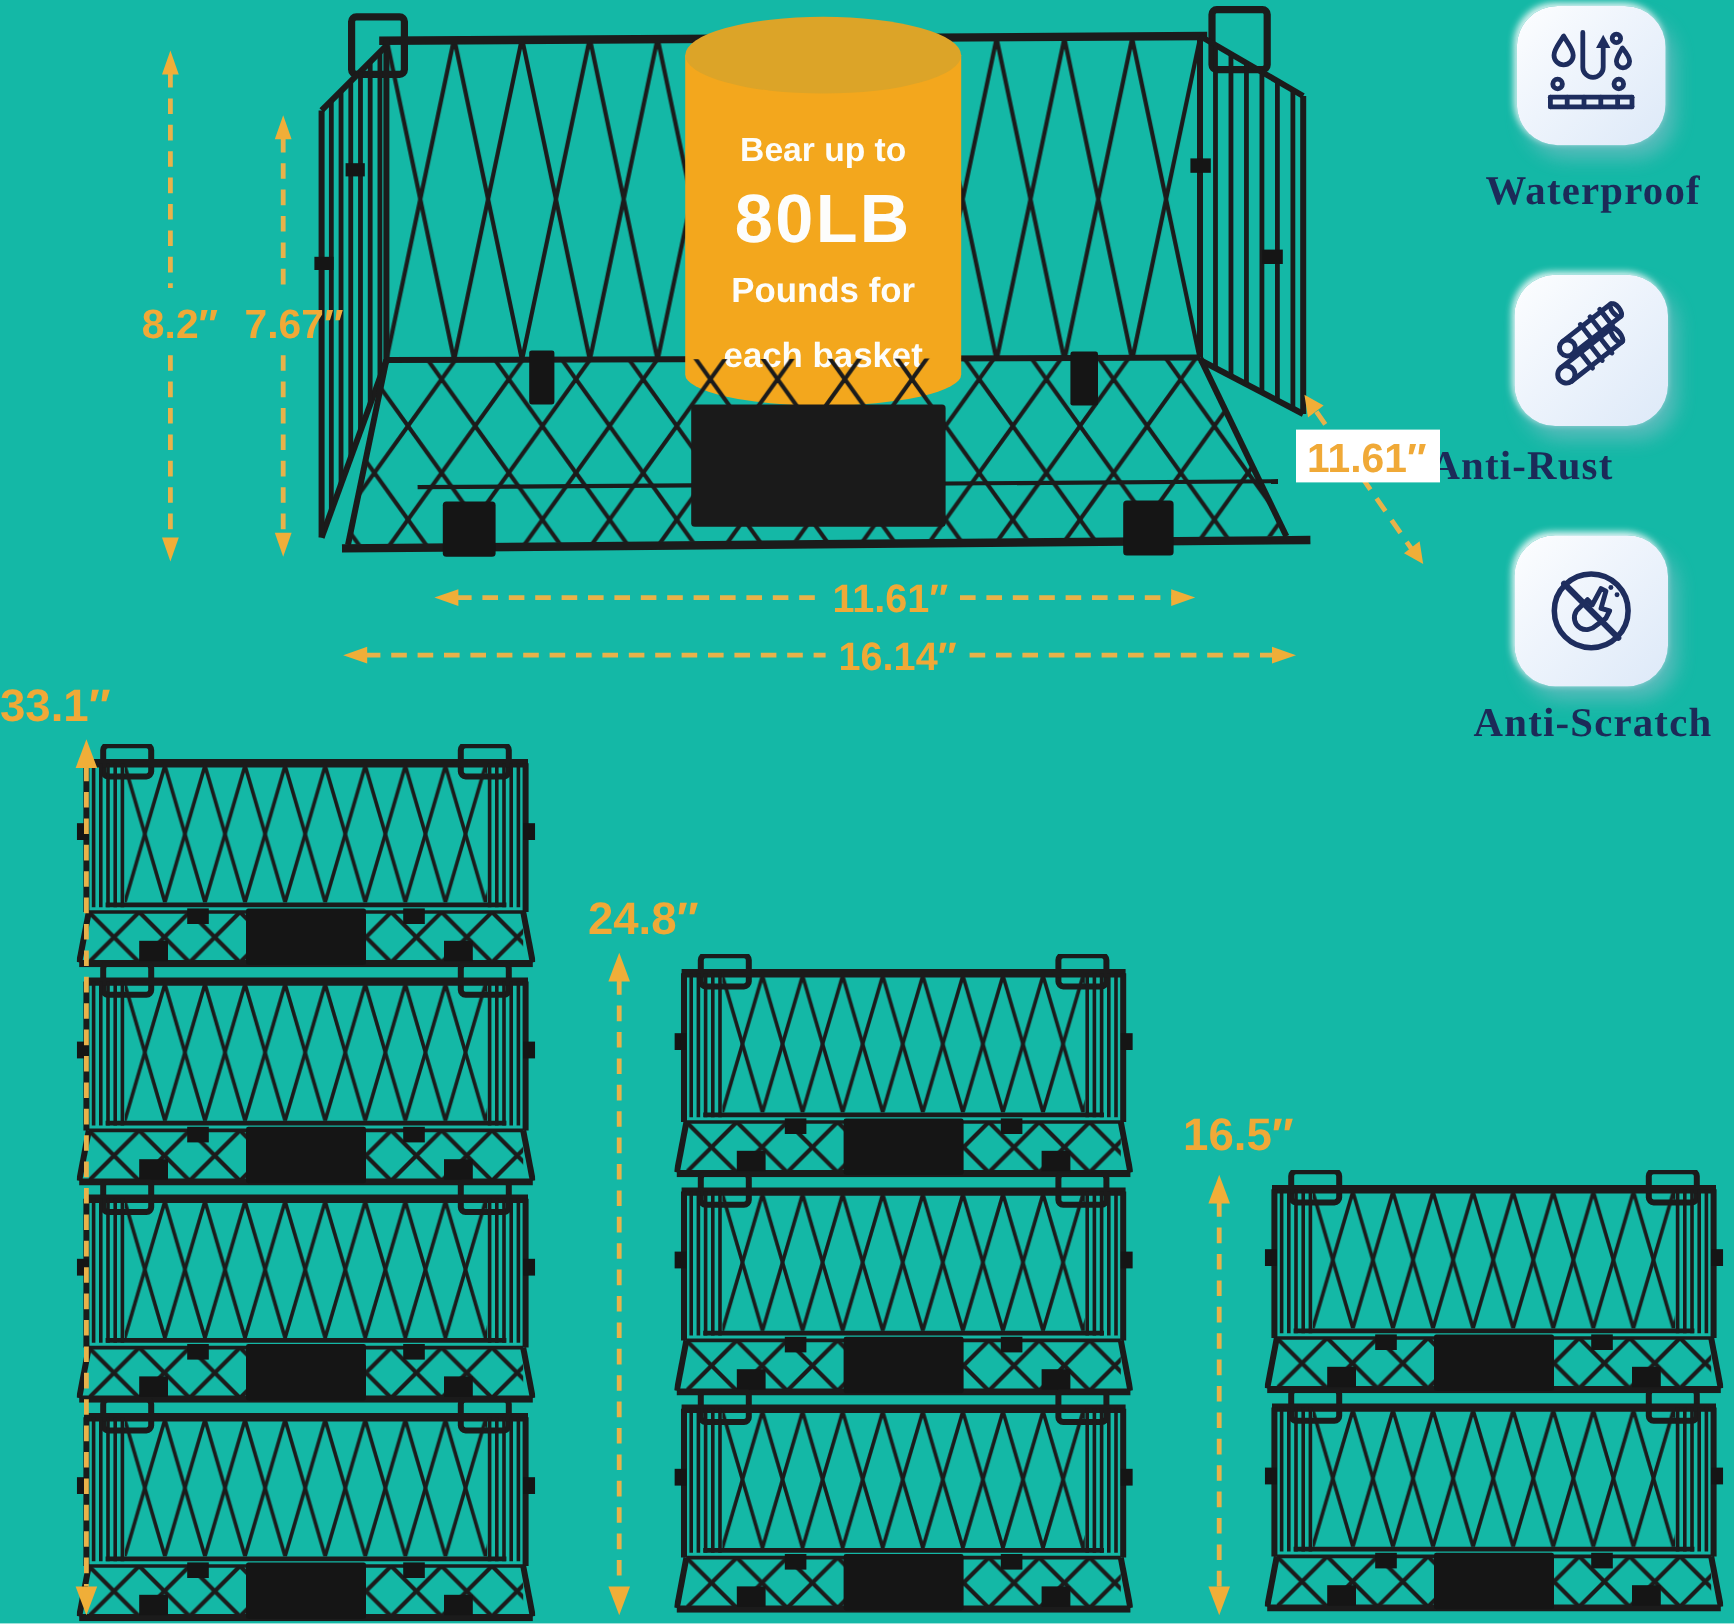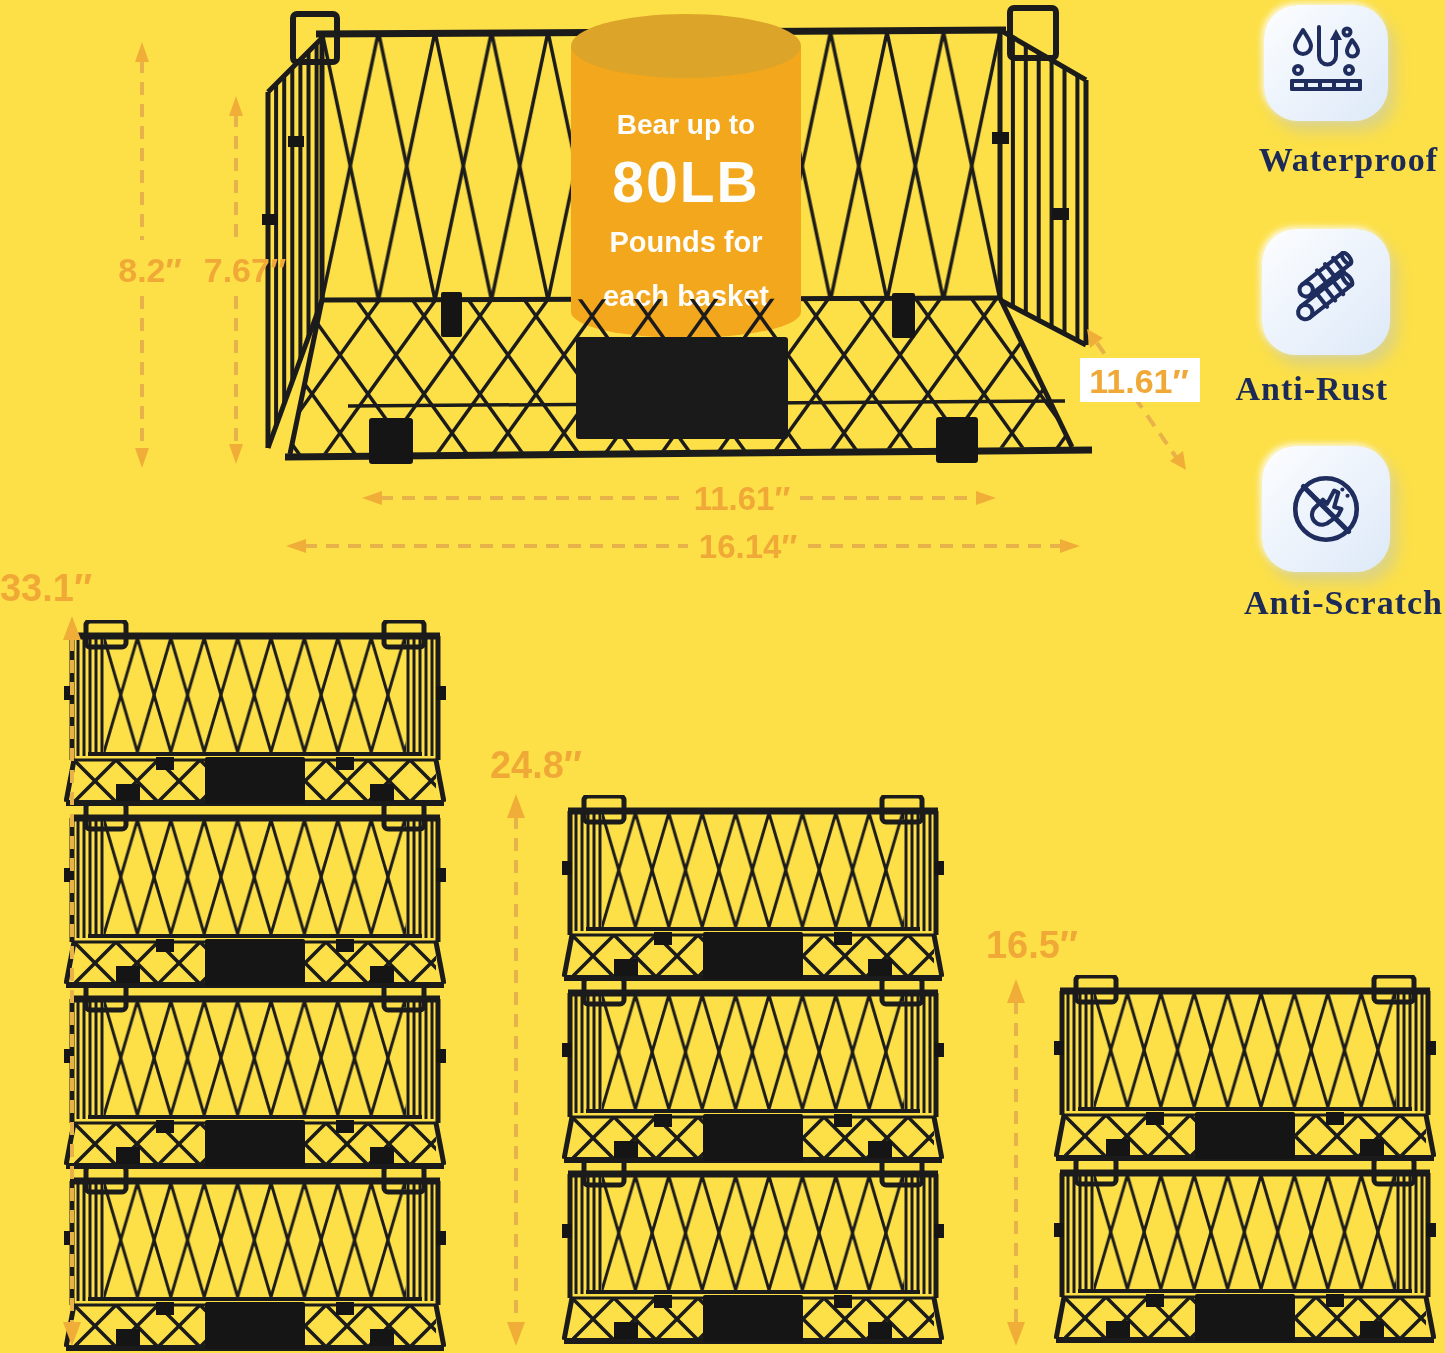--- a/index.html
+++ b/index.html
@@ -1,26 +1,26 @@
 <!DOCTYPE html>
 <html><head>
 <meta charset="utf-8">
 <style>
   html,body{margin:0;padding:0;background:#fff;}
-  #canvas{position:relative;width:1445px;height:1353px;background:#fde047;overflow:hidden;
+  #canvas{position:relative;width:1445px;height:1353px;background:#14b8a6;overflow:hidden;
           font-family:"Liberation Sans",sans-serif;}
   svg{display:block;}
   .abs{position:absolute;}
   .basket{position:absolute;left:0;width:382px;height:186px;}
   .stack{position:absolute;}
   .tile{position:absolute;border-radius:34px;
         background:linear-gradient(135deg,#fdfeff 0%,#eef4fc 45%,#dde9f8 100%);
         box-shadow:7px 10px 16px rgba(176,193,216,.45), -2px -2px 6px rgba(255,255,255,.9);
         display:flex;align-items:center;justify-content:center;}
-  .feature-label{position:absolute;text-align:right;color:#1c2a58;
+  .feature-label{position:absolute;text-align:left;color:#1c2a58;
         font-family:"Liberation Serif",serif;font-weight:bold;font-size:34px;letter-spacing:1px;}
   .dim-text{font-family:"Liberation Sans",sans-serif;font-weight:bold;fill:#F0A937;}
   .overlay{pointer-events:none;}
 </style>
 </head>
 <body>
 
 <div id="canvas">
 
   <svg width="0" height="0" style="position:absolute" aria-hidden="true">

